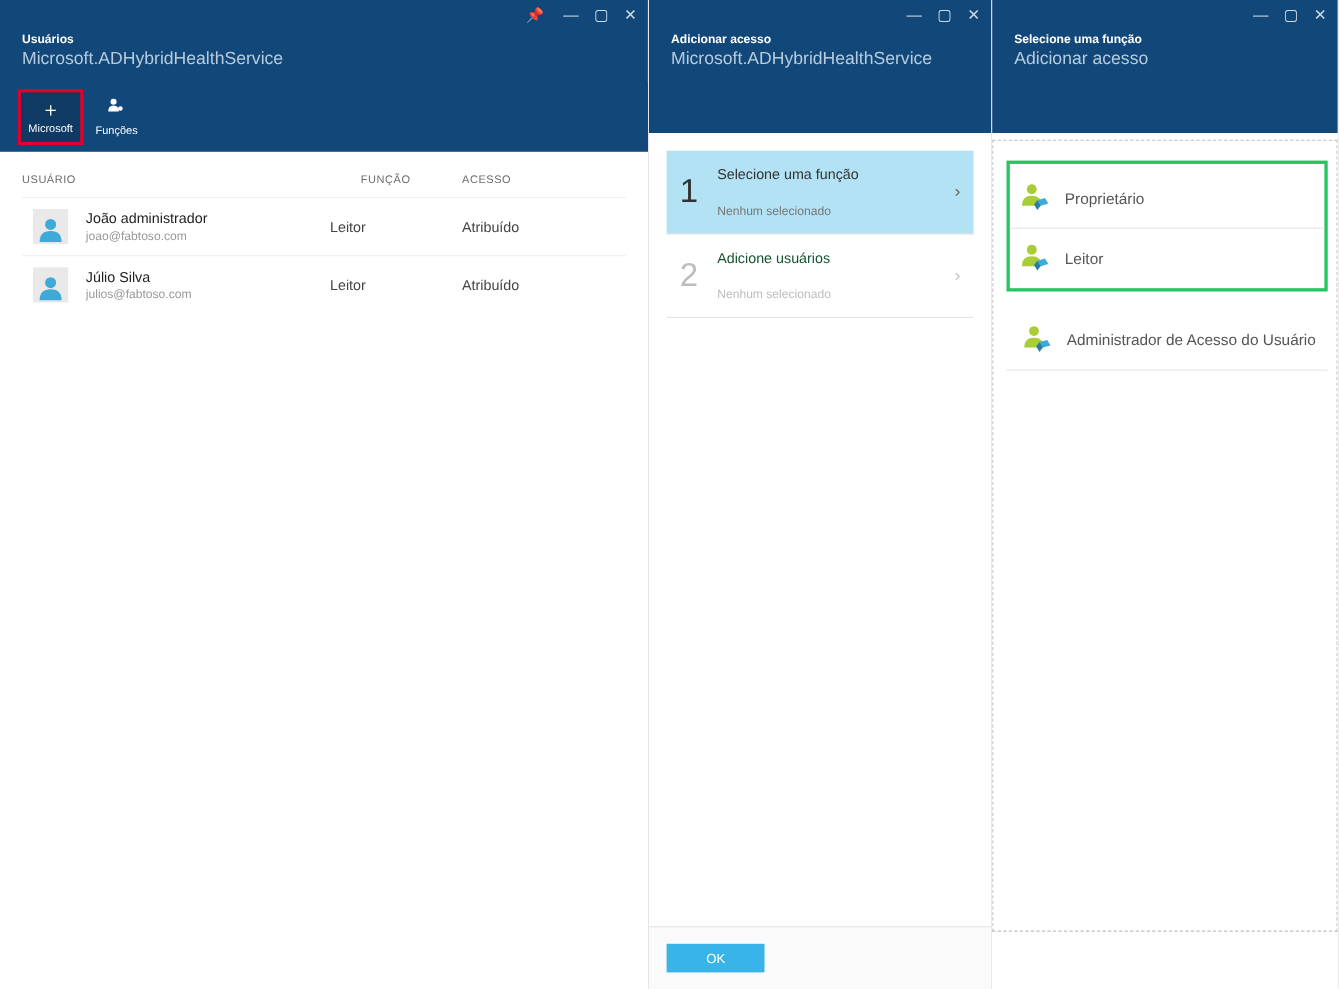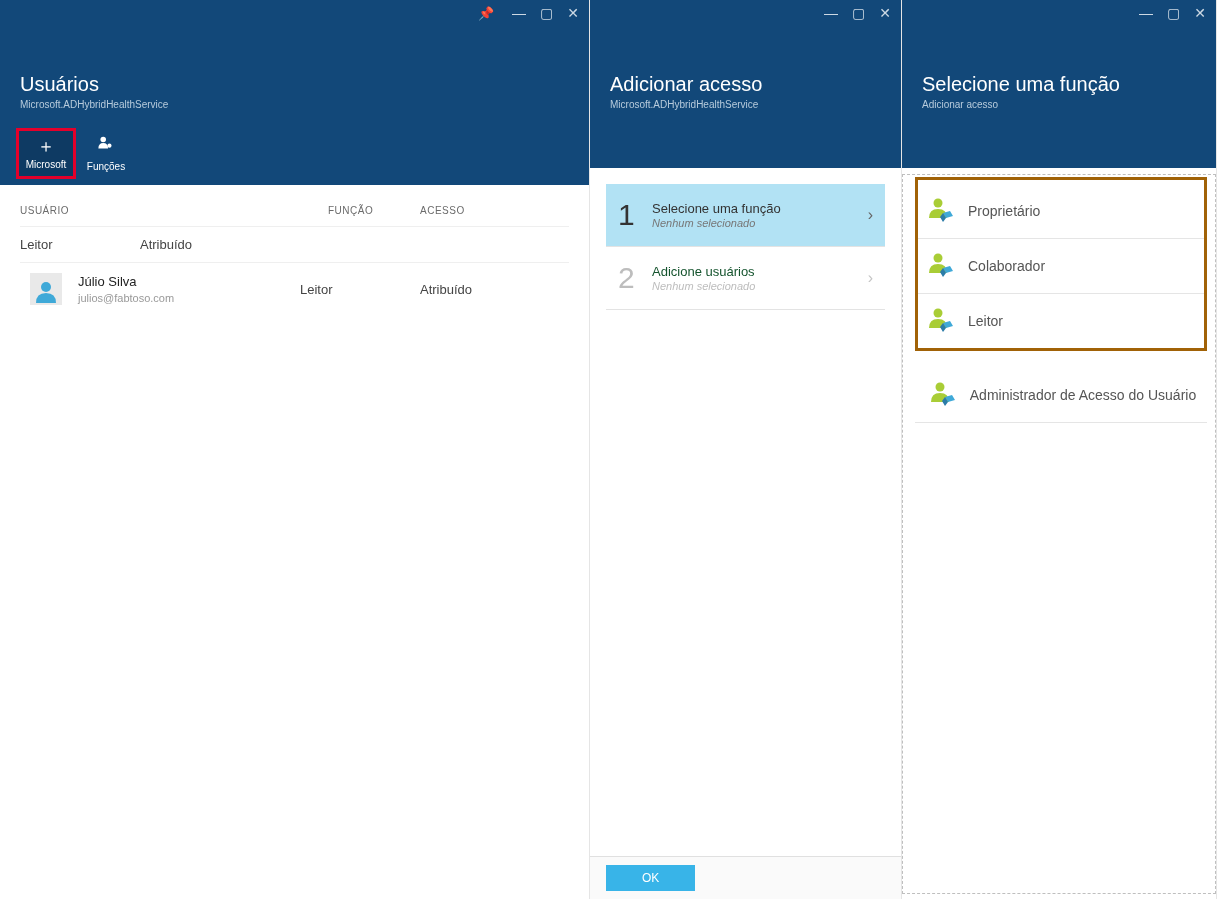--- a/index.html
+++ b/index.html
@@ -24,22 +24,22 @@
   .blade2 { width: 312px; }
   .blade3 { width: 315px; }
 
   .blade-header {
     background: #124879;
     color: #fff;
     padding: 30px 20px 8px 20px;
     position: relative;
   }
   .blade1 .blade-header { padding-bottom: 0; }
-  .blade-title { font-size: 20px; font-weight: 400; color:#fff; margin-bottom: 3px; margin-top: 43px; }
-  .blade-subtitle { font-size: 10px; color: #b7cbdc; }
+  .blade-title { font-size: 11px; font-weight: 700; color:#fff; margin-bottom: 3px; }
+  .blade-subtitle { font-size: 16px; color: #b7cbdc; }
   .window-controls {
     position: absolute;
     top: 6px;
     right: 10px;
     display: flex;
     gap: 14px;
     color: #cdd9e4;
   }
   .window-controls span { cursor: pointer; font-size: 14px; line-height: 1; }
   .pin-control {
@@ -131,27 +131,27 @@
   .step-num {
     font-size: 30px;
     font-weight: 300;
     width: 34px;
     color: #333;
   }
   .step.disabled .step-num { color: #bdbdbd; }
   .step-texts { flex:1; }
   .step-title { font-size: 13px; color: #333; }
   .step.disabled .step-title { color: #14532d; }
-  .step-subtitle { font-size: 11px; color: #777; margin-top: 1px; font-style: italic; }
+  .step-subtitle { font-size: 11px; color: #777; margin-top: 20px; }
   .step.disabled .step-subtitle { color: #bdbdbd; }
   .step-chevron { font-size: 16px; color: #666; }
   .step.disabled .step-chevron { color: #c5c5c5; }
 
   .blade-footer {
-    height: 43px;
+    height: 57px;
     border-top: 1px solid #e0e0e0;
     background: #fafafa;
     display: flex;
     align-items: center;
     padding-left: 16px;
   }
   .ok-btn {
     background: #38b4e8;
     color: #fff;
     border: none;
@@ -161,22 +161,22 @@
   }
 
   
   .blade3 .blade-body { padding: 6px 0 0 0; }
   .role-frame {
     border: 1px dashed #bfbfbf;
     margin: 0 0 0 0;
     min-height: 720px;
   }
   .role-highlight {
-    border: 3px solid #a16207;
-    margin: 2px 8px 0 12px;
+    border: 3px solid #22c55e;
+    margin: 18px 8px 0 12px;
     padding-top: 4px;
   }
   .role-item {
     display: flex;
     align-items: center;
     padding: 14px 6px 14px 8px;
     border-bottom: 1px solid #e5e5e5;
     cursor: pointer;
     font-size: 14px;
     color: #555;
@@ -236,20 +236,31 @@
 
   <div class="blade-body">
     <div class="users-table">
       <div class="th-row">
         <div class="col-user">USUÁRIO</div>
         <div class="col-role">FUNÇÃO</div>
         <div class="col-access">ACESSO</div>
       </div>
 
       <div class="user-row">
+        <div class="user-cell">
+          <div class="avatar">
+            <svg viewBox="0 0 22 24">
+                <use href="#avatar-glyph"></use>
+              </svg>
+          </div>
+          <div>
+            <div class="user-name">João administrador</div>
+            <div class="user-email">joao@fabtoso.com</div>
+          </div>
+        </div>
         <div class="role-cell">Leitor</div>
         <div class="access-cell">Atribuído</div>
       </div>
 
       <div class="user-row">
         <div class="user-cell">
           <div class="avatar">
             <svg viewBox="0 0 22 24">
                 <use href="#avatar-glyph"></use>
               </svg>
@@ -318,28 +329,20 @@
     <div class="role-frame">
       <div class="role-highlight">
         <div class="role-item">
           <span class="ricon">
               <svg class="person-cube" viewBox="0 0 26 26">
                 <use href="#role-glyph"></use>
               </svg>
             </span>
           <span>Proprietário</span>
         </div>
-        <div class="role-item">
-          <span class="ricon">
-              <svg class="person-cube" viewBox="0 0 26 26">
-                <use href="#role-glyph"></use>
-              </svg>
-            </span>
-          <span>Colaborador</span>
-        </div>
         <div class="role-item" style="border-bottom:none">
           <span class="ricon">
               <svg class="person-cube" viewBox="0 0 26 26">
                 <use href="#role-glyph"></use>
               </svg>
             </span>
           <span>Leitor</span>
         </div>
       </div>
       <div class="role-item role-outside">

